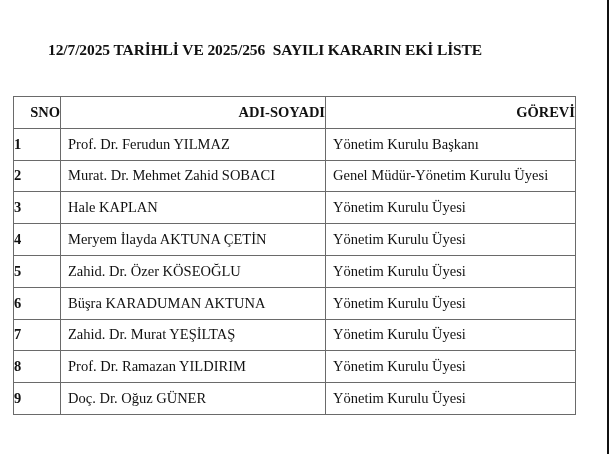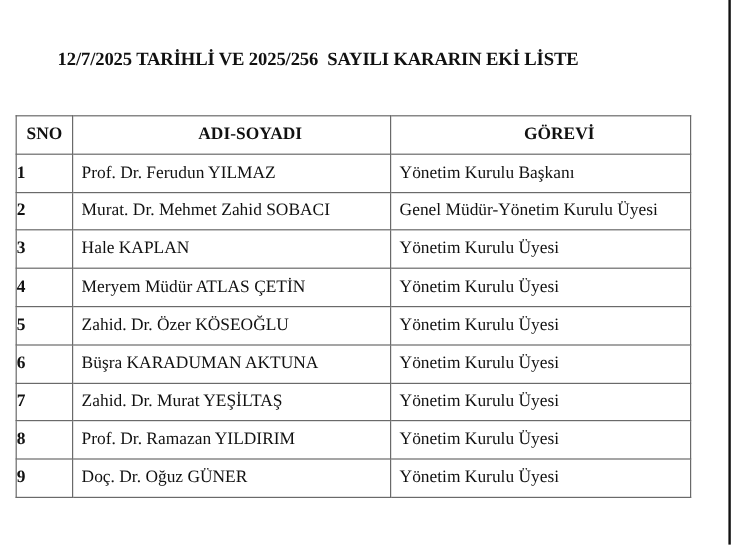--- a/index.html
+++ b/index.html
@@ -45,21 +45,21 @@
     table.list th, table.list td {
       border: 1px solid #6a6a6a;
       height: 30.8px;
       padding: 0 0 0 7px;
       vertical-align: middle;
       white-space: nowrap;
       overflow: hidden;
     }
     table.list th {
       font-weight: bold;
-      text-align: center;
+      text-align: right;
       font-size: 14.5px;
       padding-left: 31px;
     }
     table.list th.sno, table.list td.sno {
       padding: 0;
       font-weight: bold;
     }
     col.c-sno { width: 47px; }
     col.c-name { width: 265px; }
     col.c-role { width: 250px; }
@@ -93,21 +93,21 @@
       <td>Murat. Dr. Mehmet Zahid SOBACI</td>
       <td>Genel Müdür-Yönetim Kurulu Üyesi</td>
     </tr>
     <tr>
       <td class="sno">3</td>
       <td>Hale KAPLAN</td>
       <td>Yönetim Kurulu Üyesi</td>
     </tr>
     <tr>
       <td class="sno">4</td>
-      <td>Meryem Müdür ATLAS ÇETİN</td>
+      <td>Meryem İlayda AKTUNA ÇETİN</td>
       <td>Yönetim Kurulu Üyesi</td>
     </tr>
     <tr>
       <td class="sno">5</td>
       <td>Zahid. Dr. Özer KÖSEOĞLU</td>
       <td>Yönetim Kurulu Üyesi</td>
     </tr>
     <tr>
       <td class="sno">6</td>
       <td>Büşra KARADUMAN AKTUNA</td>

